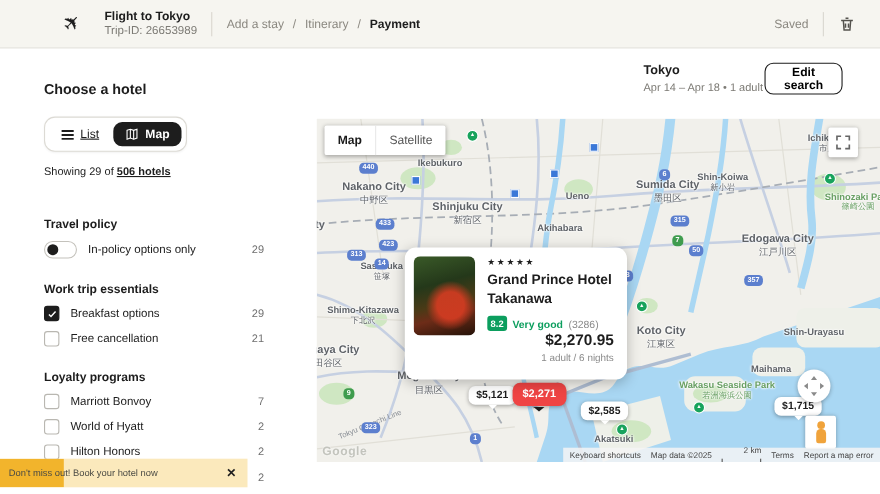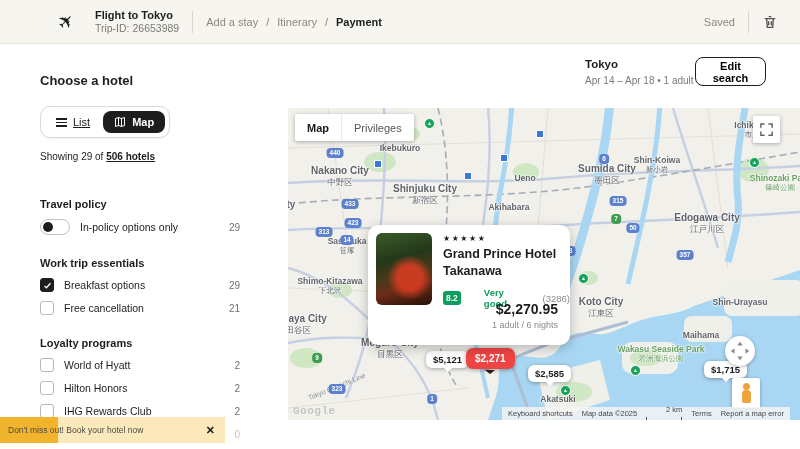--- a/index.html
+++ b/index.html
@@ -99,21 +99,21 @@
   .pin.dark::after{border-top-color:#1d1d1d;bottom:-5px;border-left-width:5px;border-right-width:5px;margin-left:-5px;}
 
   .hcard{position:absolute;left:80px;top:117px;width:202px;height:120px;background:#fff;
          border-radius:10px;box-shadow:0 3px 12px rgba(0,0,0,.25);z-index:6;}
   .hthumb{position:absolute;left:8px;top:8px;width:56px;height:72px;border-radius:6px;
           background:
             radial-gradient(circle at 60% 62%, rgba(214,60,34,.9) 0 22%, transparent 40%),
             linear-gradient(165deg,#3a5a28 0%,#24381a 35%,#4a3a16 58%,#6d2c18 72%,#241208 100%);}
   .hstars{position:absolute;left:75px;top:9px;font-size:8px;letter-spacing:1.5px;}
   .hname{position:absolute;left:75px;top:21px;font-size:12.5px;font-weight:bold;line-height:1.35;width:122px;}
-  .hrating{position:absolute;left:75px;top:62px;display:flex;align-items:center;gap:23px;}
+  .hrating{position:absolute;left:75px;top:62px;display:flex;align-items:flex-end;gap:5px;}
   .hbadge{background:#0c9e5e;color:#fff;font-size:8.5px;font-weight:bold;padding:2px 3px;border-radius:3px;}
   .hgood{color:#0c9e5e;font-size:9.5px;font-weight:bold;}
   .hrev{color:#8a8a8a;font-size:9.5px;}
   .hprice{position:absolute;right:12px;top:76px;font-size:14px;font-weight:bold;}
   .hmeta{position:absolute;right:12px;top:95px;font-size:9px;color:#8a8a8a;}
 
   .mtype{position:absolute;left:7px;top:6px;height:27px;background:#fff;border-radius:2px;
          box-shadow:0 1px 4px rgba(0,0,0,.3);display:flex;align-items:stretch;z-index:7;}
   .mtype .opt{padding:0 12px;font-size:11px;color:#565656;display:flex;align-items:center;}
   .mtype .opt.active{font-weight:bold;color:#1a1a1a;}
@@ -122,22 +122,22 @@
          box-shadow:0 1px 4px rgba(0,0,0,.3);z-index:7;display:flex;align-items:center;justify-content:center;}
   .panbtn{position:absolute;right:45px;top:228px;width:30px;height:30px;background:#fff;border-radius:50%;
           box-shadow:0 1px 4px rgba(0,0,0,.3);z-index:7;display:flex;align-items:center;justify-content:center;}
   .pegbtn{position:absolute;right:40px;top:270px;width:28px;height:30px;background:#fff;border-radius:2px;
           box-shadow:0 1px 4px rgba(0,0,0,.3);z-index:7;display:flex;align-items:center;justify-content:center;}
   .pegman{position:relative;width:10px;height:20px;}
   .pegman .head{position:absolute;left:2px;top:0;width:7px;height:7px;border-radius:50%;background:#f0a33b;}
   .pegman .body{position:absolute;left:1px;top:7px;width:9px;height:13px;border-radius:4px 4px 2px 2px;background:#f0a33b;}
 
   .glogo{position:absolute;left:5px;bottom:3px;font-size:11px;font-weight:bold;color:#c3c4bd;
-         letter-spacing:.5px;z-index:7;text-shadow:0 0 2px #fff;font-family:Liberation Mono, monospace;}
-  .attr{position:absolute;right:10px;bottom:0;height:13px;background:rgba(245,245,245,.85);
+         letter-spacing:.5px;z-index:7;text-shadow:0 0 2px #fff;}
+  .attr{position:absolute;right:0;bottom:0;height:13px;background:rgba(245,245,245,.85);
         display:flex;align-items:center;gap:9px;padding:0 6px;font-size:7.5px;color:#454545;z-index:7;justify-content:center;}
   .attr .scale{display:flex;align-items:end;gap:3px;flex-direction:column;}
   .attr .bar{display:inline-block;width:36px;height:5px;border:1px solid #555;border-top:none;box-sizing:border-box;}
 </style>
 </head>
 <body>
 
 <div class="app">
 
   <header class="topbar">
@@ -212,20 +212,25 @@
     </div>
     <div class="frow">
       <span class="cb"></span>
       <span>Free cancellation</span>
       <span class="cnt">21</span>
     </div>
 
     <div class="sec-title mt-md">Loyalty programs</div>
     <div class="frow">
       <span class="cb"></span>
+      <span>Marriott Bonvoy</span>
+      <span class="cnt">7</span>
+    </div>
+    <div class="frow">
+      <span class="cb"></span>
       <span>World of Hyatt</span>
       <span class="cnt">2</span>
     </div>
     <div class="frow">
       <span class="cb"></span>
       <span>Hilton Honors</span>
       <span class="cnt">2</span>
     </div>
     <div class="frow">
       <span class="cb"></span>
@@ -421,21 +426,21 @@
         <span class="hgood">Very good</span>
         <span class="hrev">(3286)</span>
       </div>
       <div class="hprice">$2,270.95</div>
       <div class="hmeta">1 adult / 6 nights</div>
     </div>
 
     <div class="mtype">
       <div class="opt active">Map</div>
       <div class="div"></div>
-      <div class="opt">Privileges</div>
+      <div class="opt">Satellite</div>
     </div>
     <div class="fsbtn">
       <svg width="15" height="15" viewBox="0 0 24 24" fill="none" stroke="#666" stroke-width="2.4">
         <path d="M3 9V3h6M15 3h6v6M21 15v6h-6M9 21H3v-6"></path>
       </svg>
     </div>
     <div class="panbtn">
       <svg width="22" height="22" viewBox="0 0 24 24" fill="#8a8a8a">
         <path d="M12 2l3 4H9zM12 22l-3-4h6zM2 12l4-3v6zM22 12l-4 3V9z"></path>
       </svg>

